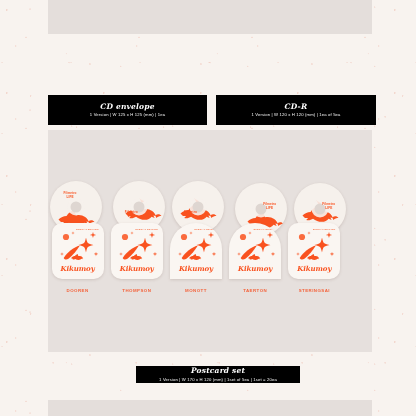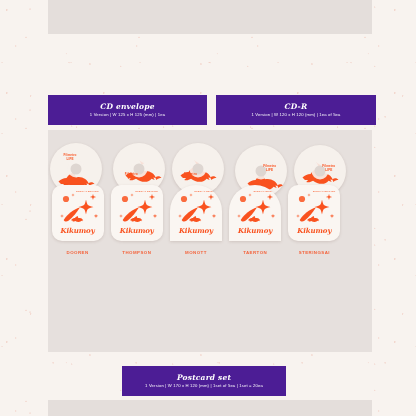--- a/index.html
+++ b/index.html
@@ -38,41 +38,41 @@
   .grey-block{position:absolute;background:#e4dedb;}
   .grey-top{left:48px;top:-22px;width:324px;height:56px;}
   .grey-bottom{left:48px;top:400px;width:324px;height:40px;}
   
   .panel{
     position:absolute;left:48px;top:130px;width:324px;height:222px;
     background:#e6e0dd;
   }
   
   .banner{
-    position:absolute;background:#4c1d95;color:#fff;
+    position:absolute;background:#000000;color:#fff;
     display:flex;flex-direction:column;align-items:center;justify-content:center;
     box-sizing:border-box;
   }
   .banner-cd-envelope{left:48px;top:95px;width:159px;height:30px;}
   .banner-cd-r{left:216px;top:95px;width:160px;height:30px;}
-  .banner-postcard{left:122px;top:366px;width:164px;height:30px;}
+  .banner-postcard{left:136px;top:366px;width:164px;height:17px;}
   .banner-title{
     font-family:"DejaVu Serif", serif;
     font-style:italic;font-weight:700;
     font-size:7.5px;letter-spacing:.2px;line-height:1;
     margin-bottom:3px;
   }
   .banner-sub{
     font-size:4.2px;letter-spacing:.15px;line-height:1;opacity:.97;
     white-space:nowrap;
   }
   
   .products{
     position:absolute;left:48px;top:143px;width:296px;height:150px;
-    display:flex;align-items:flex-start;justify-content:space-around;
+    display:flex;align-items:flex-end;justify-content:space-around;
   }
   .product{
     width:58px;display:flex;flex-direction:column;align-items:center;
     position:relative;
   }
   .disc-wrap{position:relative;width:56px;height:56px;margin-bottom:-14px;}
   .disc{
     position:absolute;width:52px;height:52px;border-radius:50%;
     background:#f6f1ec;
     box-shadow:0 1px 3px rgba(120,90,80,.22);

